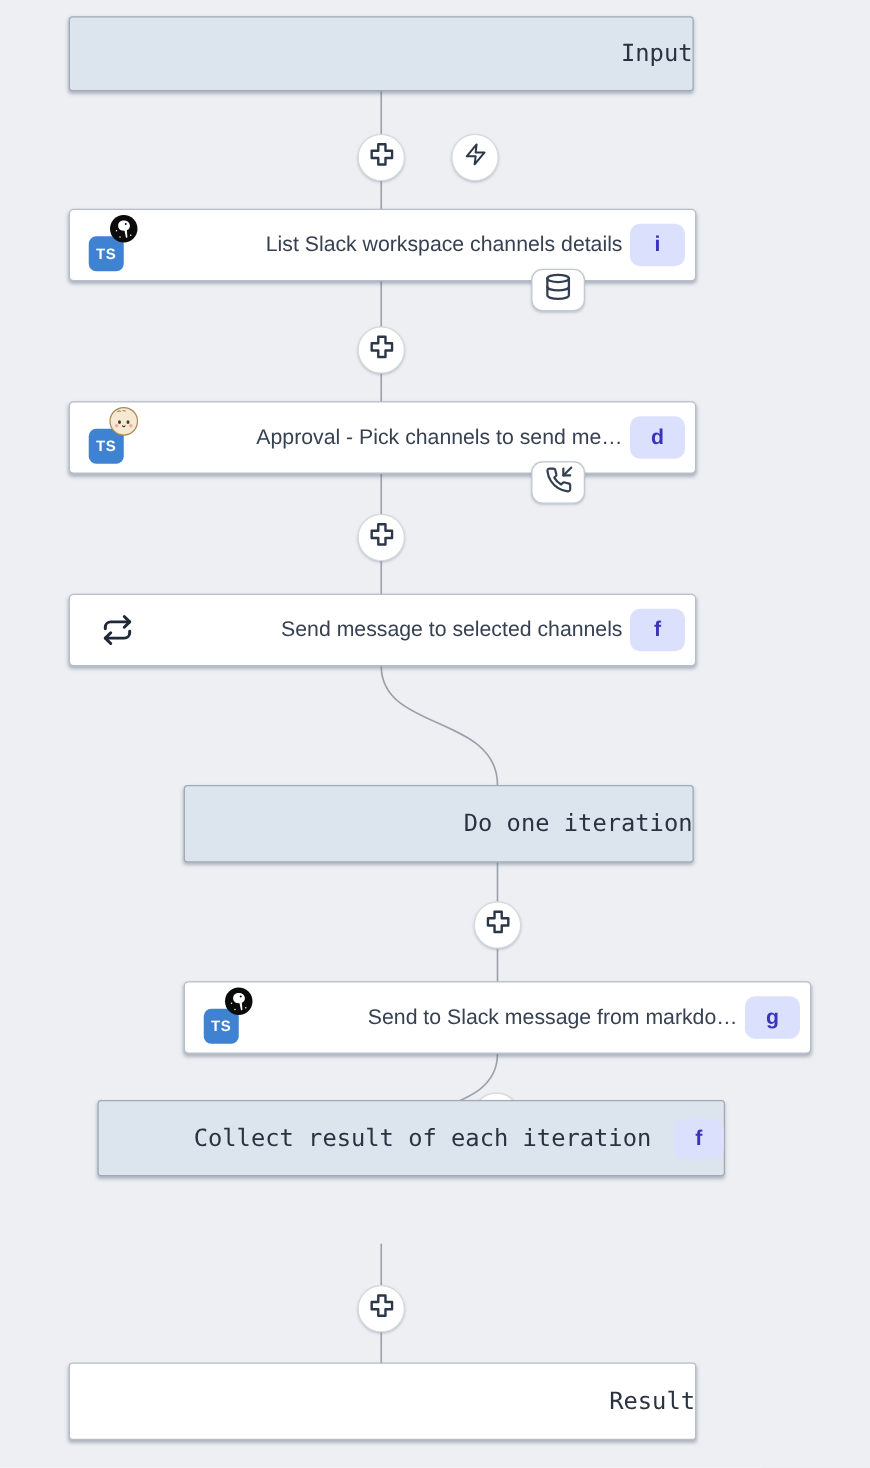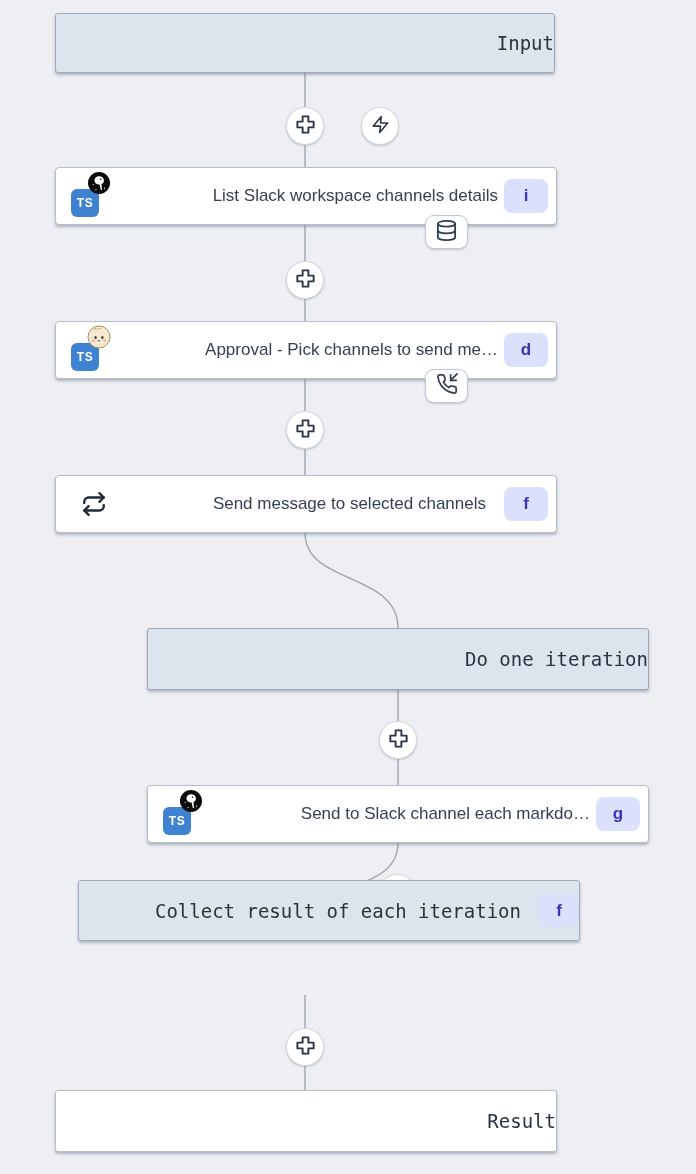--- a/index.html
+++ b/index.html
@@ -56,22 +56,22 @@
     position:absolute;width:43px;height:34px;border-radius:9px;z-index:4;
     background:#ffffff;border:1px solid #c3c8d0;box-sizing:border-box;
     display:flex;align-items:center;justify-content:center;
     box-shadow:0 1px 2px rgba(96,108,128,.3);
   }
 
   
   #n-input   {left:55px; top:13px;  width:500px;height:60px;}
   #n-list    {left:55px; top:167px; width:502px;height:58px;}
   #n-approval{left:55px; top:321px; width:502px;height:58px;}
-  #n-forloop {left:55px; top:475px; width:502px;height:58px;gap:12px;}
-  #n-doiter  {left:147px;top:628px; width:502px;height:62px;}
+  #n-forloop {left:55px; top:475px; width:502px;height:58px;}
+  #n-doiter  {left:147px;top:628px; width:408px;height:62px;}
   #n-send    {left:147px;top:785px; width:502px;height:58px;}
   #n-collect {left:55px; top:880px; width:502px;height:61px;margin-left:23px;}
   #n-result  {left:55px; top:1090px;width:502px;height:62px;background:#ffffff;border-color:#b7bec8;}
 
   #plus-1{left:286px;top:107px;}
   #bolt-1{left:361px;top:107px;}
   #plus-2{left:286px;top:261px;}
   #plus-3{left:286px;top:411px;}
   #plus-4{left:379px;top:721px;}
   #plus-5{left:378px;top:874px;}
@@ -221,21 +221,21 @@
         <svg width="24" height="24" viewBox="0 0 24 24">
           <circle cx="12" cy="12" r="11" fill="#0b0b0b"></circle>
           <path d="M10.3 5.6c3.4-.9 6.3.9 6.6 3.5.2 1.9-.7 3.4-2.4 4l.4 5.4c.1.7-1 .9-1.2.2l-1.1-5.1c-2.7.2-4.8-1.2-5.1-3.5-.3-2.1 1-4 2.8-4.5z" fill="#ffffff"></path>
           <circle cx="13.6" cy="8.2" r=".8" fill="#0b0b0b"></circle>
           <circle cx="6.2" cy="13.5" r=".6" fill="#ffffff"></circle>
           <circle cx="9" cy="18.6" r=".6" fill="#ffffff"></circle>
           <circle cx="17.6" cy="17.2" r=".6" fill="#ffffff"></circle>
         </svg>
       </span>
     </div>
-    <div class="node-title">Send to Slack channel each markdo…</div>
+    <div class="node-title">Send to Slack message from markdo…</div>
     <div class="badge">g</div>
   </div>
 
   <div class="round-btn" id="plus-5">
     <span>
       <svg width="23" height="23" viewBox="0 0 24 24" fill="#ffffff" stroke="#2b3748" stroke-width="2" stroke-linejoin="round">
           <path d="M9 3.5h6V9h5.5v6H15v5.5H9V15H3.5V9H9z"></path>
         </svg>
     </span>
   </div>

